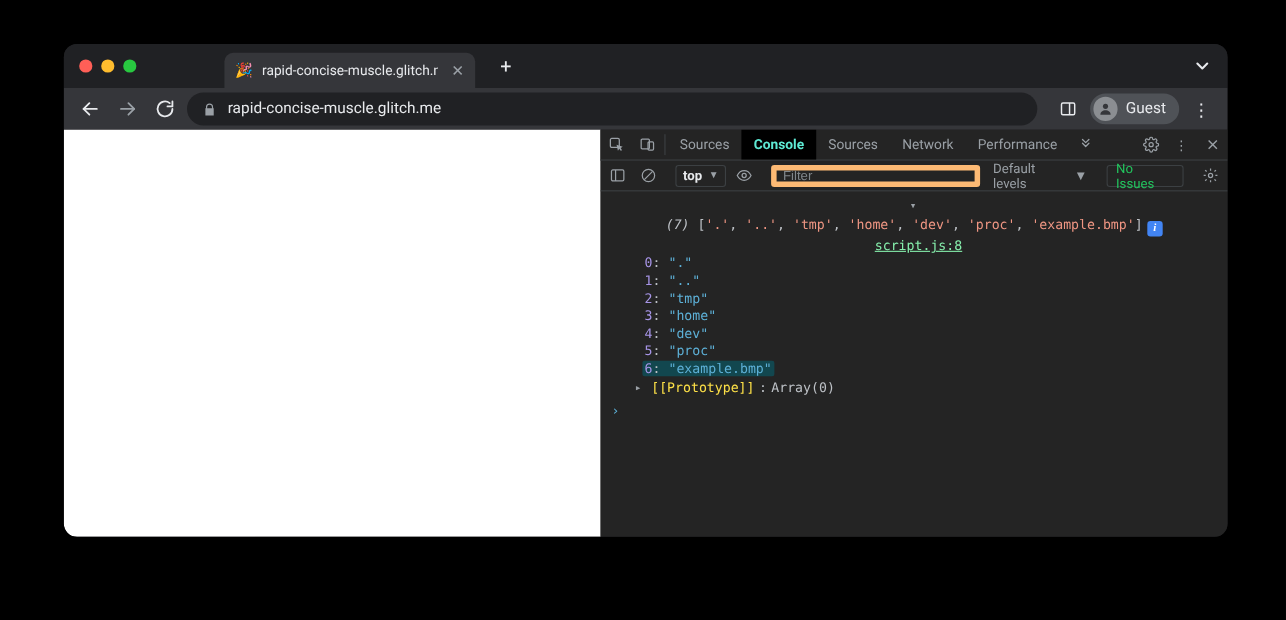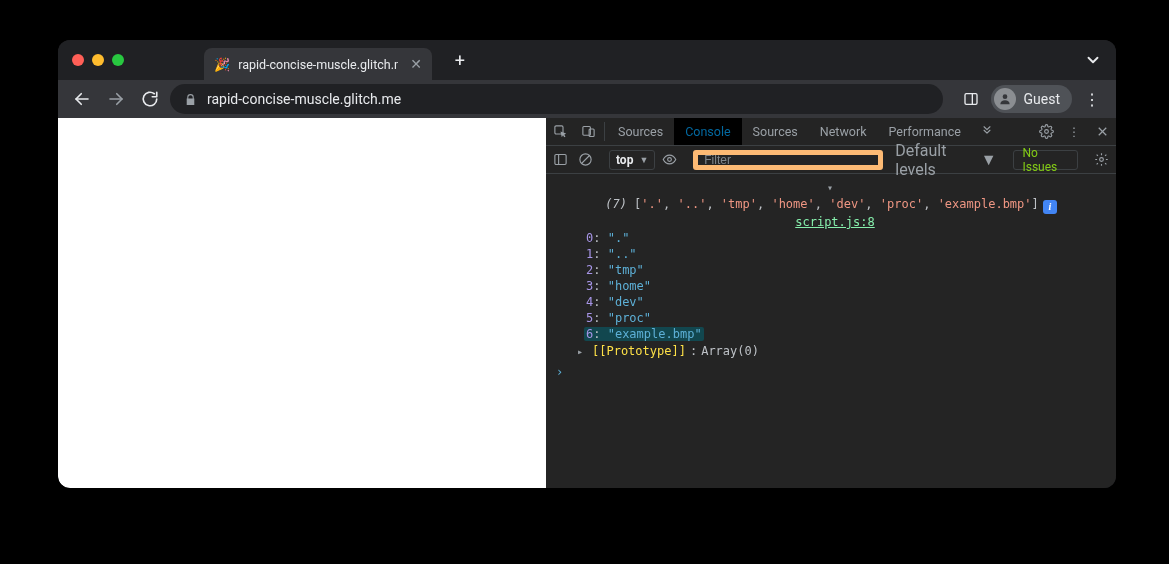--- a/index.html
+++ b/index.html
@@ -141,21 +141,22 @@
   .dt-sep { width: 1px; background: #3c4043; margin: 4px 2px; }
   .dt-tab {
     padding: 0 11px;
     display: flex; align-items: center;
     color: #9aa0a6;
     font-size: 12.5px;
     cursor: default;
   }
   .dt-tab.active {
     background: #000;
-    color: #0369a1;
+    color: #5eead4;
+    font-weight: bold;
   }
   .dt-more { width: 30px; display:flex; align-items:center; justify-content:center; color:#9aa0a6; }
   .dt-right { margin-left: auto; display: flex; align-items: center; }
   .dt-right .dt-sep { margin: 4px 6px; }
 
   
   .dt-toolbar {
     height: 28px;
     display: flex; align-items: center;
     border-bottom: 1px solid #3c4043;
@@ -185,29 +186,29 @@
     border-radius: 3px;
     color: #e8eaed;
     font-size: 12px;
     padding: 0 6px;
     outline: none;
   }
   .filter-input::placeholder { color: #80868b; }
   .levels {
     padding: 0 4px;
     color: #9aa0a6;
-    font-size: 16px;
+    font-size: 12px;
     display: flex; align-items: center; gap: 4px;
   }
   .noissues {
     height: 20px;
     border: 1px solid #3c4043;
     border-radius: 3px;
     padding: 0 8px;
-    color: #84cc16; font-size: 12px;
+    color: #22c55e; font-size: 12px;
     display: flex; align-items: center;
   }
   .spacer { flex: 1; }
 
   
   .dt-body {
     flex: 1;
     font-family: Menlo, Consolas, monospace;
     font-size: 12px;
     line-height: 16px;

